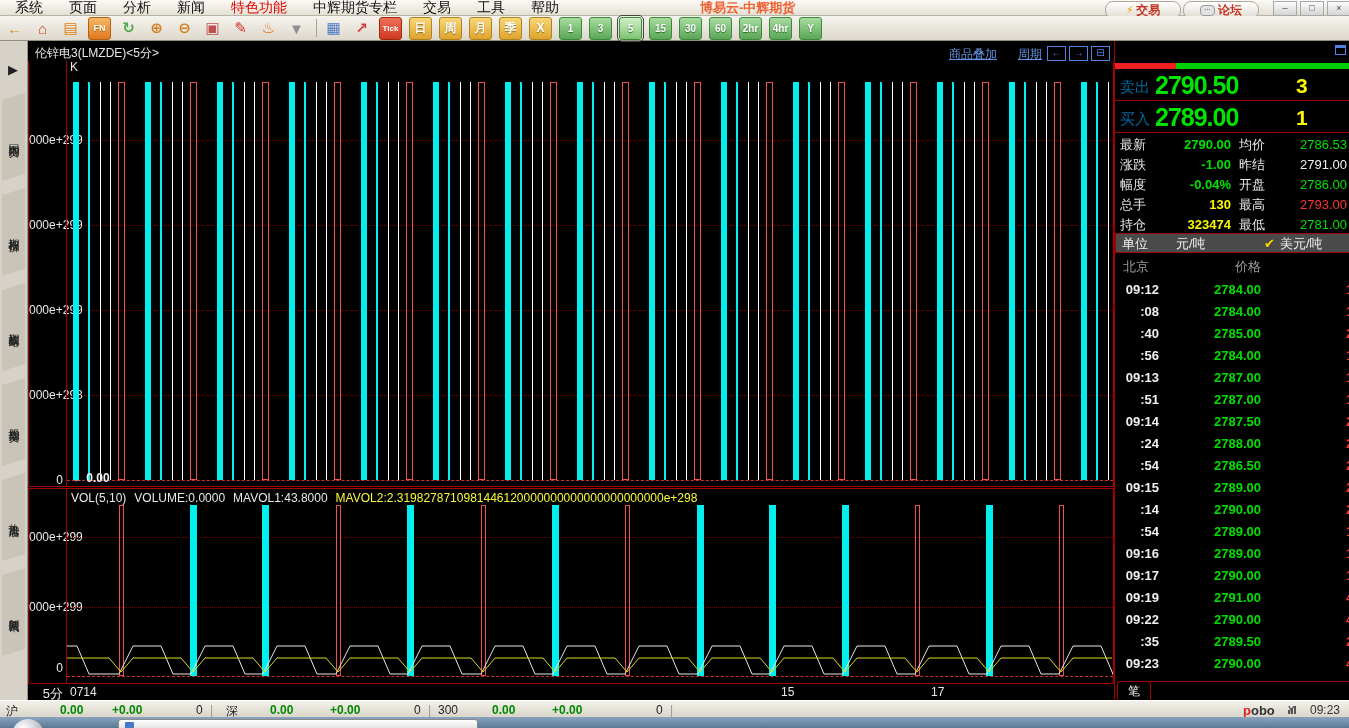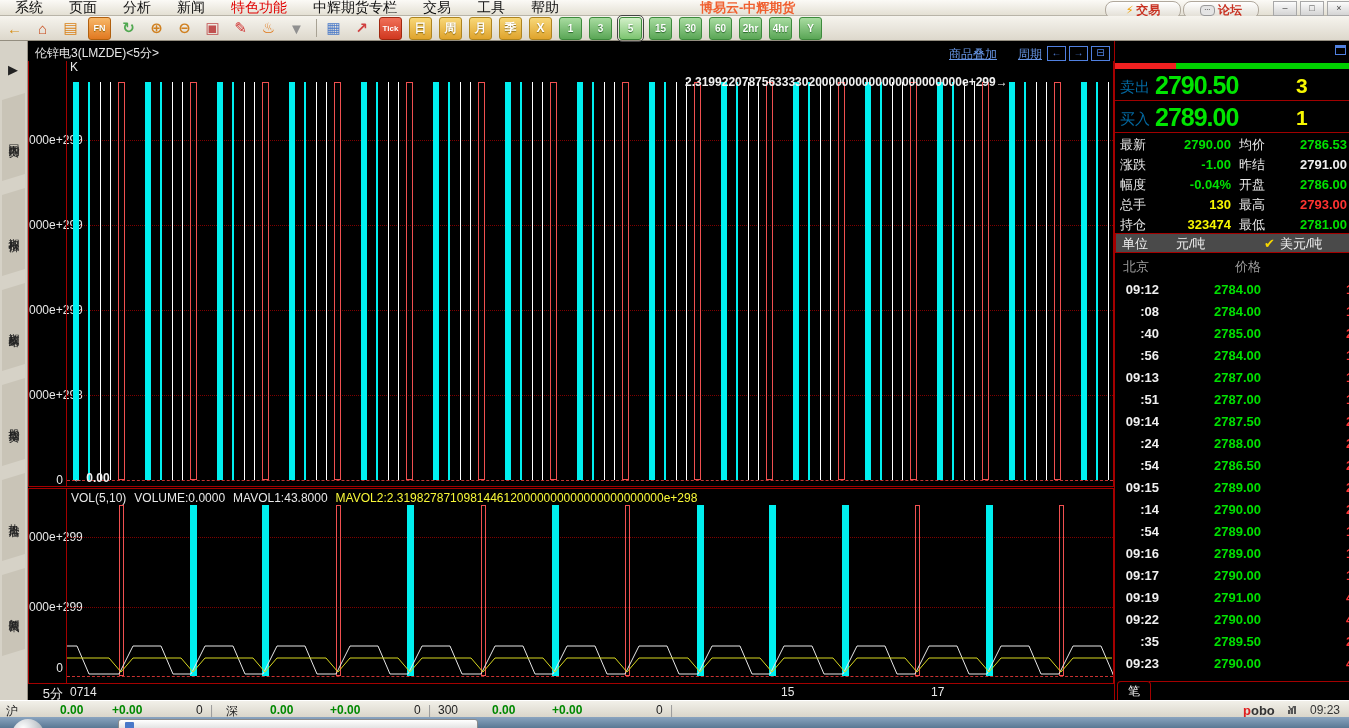--- a/index.html
+++ b/index.html
@@ -94,21 +94,21 @@
   .sbar.green{background:#00d000;}
   .qrow{position:absolute;left:0;width:235px;height:31px;border-bottom:1px solid #a00000;box-sizing:border-box;}
   .qrow .lbl{position:absolute;left:5px;top:8px;color:#0369a1;font-size:15px;}
   .qrow .prc{position:absolute;left:40px;top:1px;color:#00e400;font-size:25px;font-weight:bold;letter-spacing:-1px;}
   .qrow .qty{position:absolute;left:181px;top:4px;color:#f8f800;font-size:21px;font-weight:bold;}
   .stat-row{position:absolute;left:0;width:235px;height:20px;font-size:13px;line-height:20px;}
   .stat-row span{position:absolute;top:0;}
   .s-l1{left:5px;color:#e8e8e8;}
   .s-v1{left:38px;width:78px;text-align:right;font-weight:bold;}
   .s-l2{left:124px;color:#e8e8e8;}
-  .s-v2{left:156px;width:76px;text-align:right;font-weight:bold;}
+  .s-v2{left:156px;width:76px;text-align:right;font-weight:normal;}
   .c-green{color:#00e000;}.c-white{color:#f0f0f0;}.c-yellow{color:#f8f800;}.c-red{color:#ff3232;}
   .unitrow{position:absolute;left:0;top:192px;width:235px;height:20px;background:#4a4a4a;
           border:1px solid #a40000;box-sizing:border-box;font-size:13px;line-height:18px;color:#f0f0f0;}
   .unitrow span{position:absolute;top:1px;}
   .tickhead{position:absolute;left:0;top:216px;width:235px;height:20px;color:#9a9a9a;font-size:13px;line-height:20px;}
   .tickhead span{position:absolute;top:0;}
   .tick-row{position:absolute;left:0;width:235px;height:22px;font-size:13px;line-height:22px;font-weight:bold;}
   .tick-row span{position:absolute;top:0;}
   .t-time{left:4px;width:40px;text-align:right;color:#f0f0f0;}
   .t-price{left:70px;width:76px;text-align:right;color:#00e000;}
@@ -310,23 +310,20 @@
           <div class="kbar" style="left: 915px; top: 24px; height: 398px; width: 7px; border: 1px solid rgb(240, 80, 80);"></div>
           <div class="kbar" style="left: 942px; top: 24px; height: 398px; width: 6px; background: rgb(0, 240, 240);"></div>
           <div class="kbar" style="left: 957px; top: 24px; height: 398px; width: 2px; background: rgb(0, 240, 240);"></div>
           <div class="kbar" style="left: 969px; top: 24px; height: 398px; width: 1px; background: rgb(255, 255, 255);"></div>
           <div class="kbar" style="left: 979px; top: 24px; height: 398px; width: 1px; background: rgb(255, 255, 255);"></div>
           <div class="kbar" style="left: 987px; top: 24px; height: 398px; width: 7px; border: 1px solid rgb(240, 80, 80);"></div>
           <div class="kbar" style="left: 1014px; top: 24px; height: 398px; width: 6px; background: rgb(0, 240, 240);"></div>
           <div class="kbar" style="left: 1029px; top: 24px; height: 398px; width: 2px; background: rgb(0, 240, 240);"></div>
           <div class="kbar" style="left: 1041px; top: 24px; height: 398px; width: 1px; background: rgb(255, 255, 255);"></div>
         </div>
-      <div class="ovflow">
-        <span>2.3199220787563333020000000000000000000000e+299</span><span>→</span>
-      </div>
       <div class="zerolab">
         <span class="arr">←</span>
         <span>0.00</span>
       </div>
     </div>
   </div>
 
   <div class="volchart">
     <div id="vol-ylabels">
         <div class="ylab" style="top: 41px;">000e+299</div>

